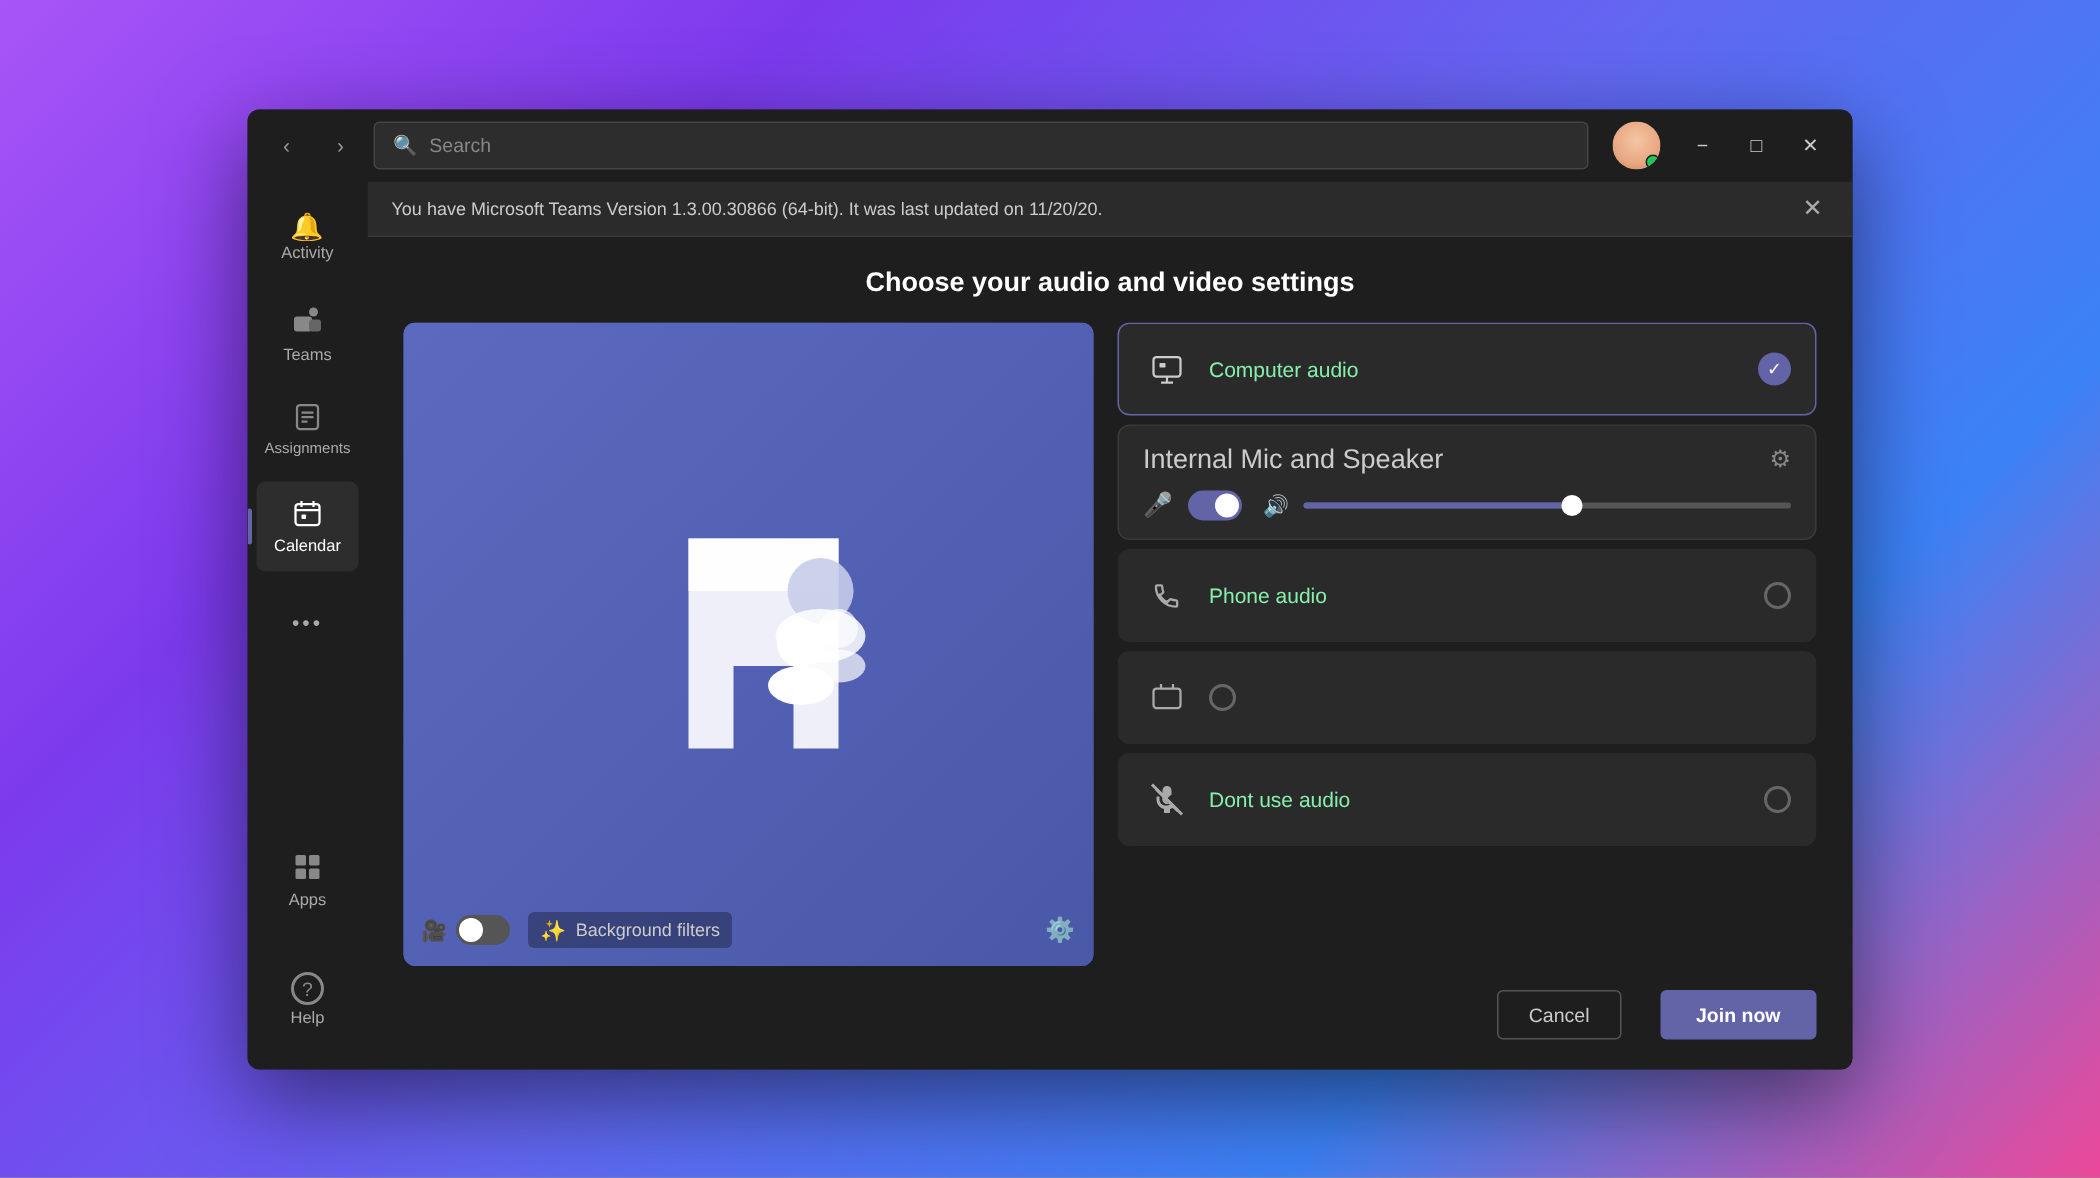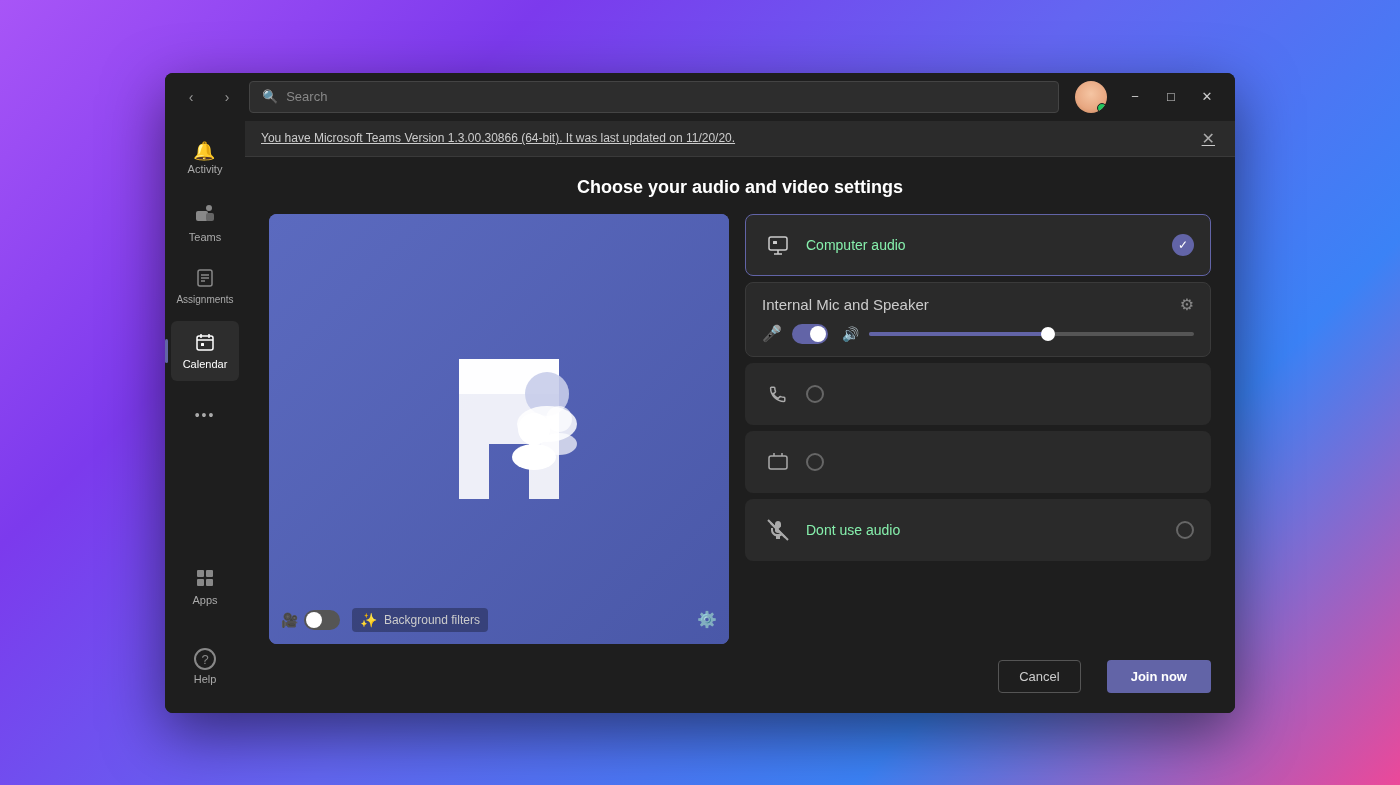--- a/index.html
+++ b/index.html
@@ -188,21 +188,20 @@
     .update-bar {
       background: #2b2b2b;
       border-bottom: 1px solid #3a3a3a;
       padding: 8px 16px;
       display: flex;
       align-items: center;
       justify-content: space-between;
       font-size: 12px;
       color: #ccc;
       flex-shrink: 0;
-      text-decoration: underline;
     }
     .update-bar-close {
       background: none;
       border: none;
       color: #aaa;
       cursor: pointer;
       font-size: 16px;
       padding: 0 4px;
     }
 
@@ -386,21 +385,21 @@
 
     .internal-mic-header {
       display: flex;
       align-items: center;
       justify-content: space-between;
       margin-bottom: 10px;
     }
 
     .internal-mic-label {
       color: #ccc;
-      font-size: 15px;
+      font-size: 18px;
     }
 
     .settings-adjust-icon {
       color: #888;
       font-size: 16px;
       cursor: pointer;
     }
 
     .mic-controls {
       display: flex;
@@ -635,20 +634,21 @@
                 </div>
               </div>
             </div>
 
             <div class="audio-option">
               <div class="audio-icon">
                 <svg width="24" height="24" viewBox="0 0 24 24" fill="none">
                   <path d="M6.6 10.8C7.8 13.2 9.8 15.2 12.2 16.4L14 14.6C14.2 14.4 14.6 14.4 14.8 14.6C15.8 15 16.8 15.2 18 15.2C18.4 15.2 18.8 15.6 18.8 16V18.6C18.8 19 18.4 19.4 18 19.4C10.6 19.4 4.6 13.4 4.6 6C4.6 5.6 5 5.2 5.4 5.2H8C8.4 5.2 8.8 5.6 8.8 6C8.8 7.2 9 8.2 9.4 9.2C9.6 9.4 9.6 9.8 9.4 10L7.6 11.8C7.2 11.6 6.8 11.2 6.6 10.8Z" stroke="#aaa" stroke-width="1.5" fill="none"></path>
                 </svg>
               </div>
+              <span class="audio-label">Phone audio</span>
               <div class="radio-btn"></div>
             </div>
 
             <div class="audio-option">
               <div class="audio-icon">
                 <svg width="24" height="24" viewBox="0 0 24 24" fill="none">
                   <rect x="3" y="6" width="18" height="13" rx="2" stroke="#aaa" stroke-width="1.5" fill="none"></rect>
                   <line x1="8" y1="6" x2="8" y2="3" stroke="#aaa" stroke-width="1.5"></line>
                   <line x1="16" y1="6" x2="16" y2="3" stroke="#aaa" stroke-width="1.5"></line>
                 </svg>

